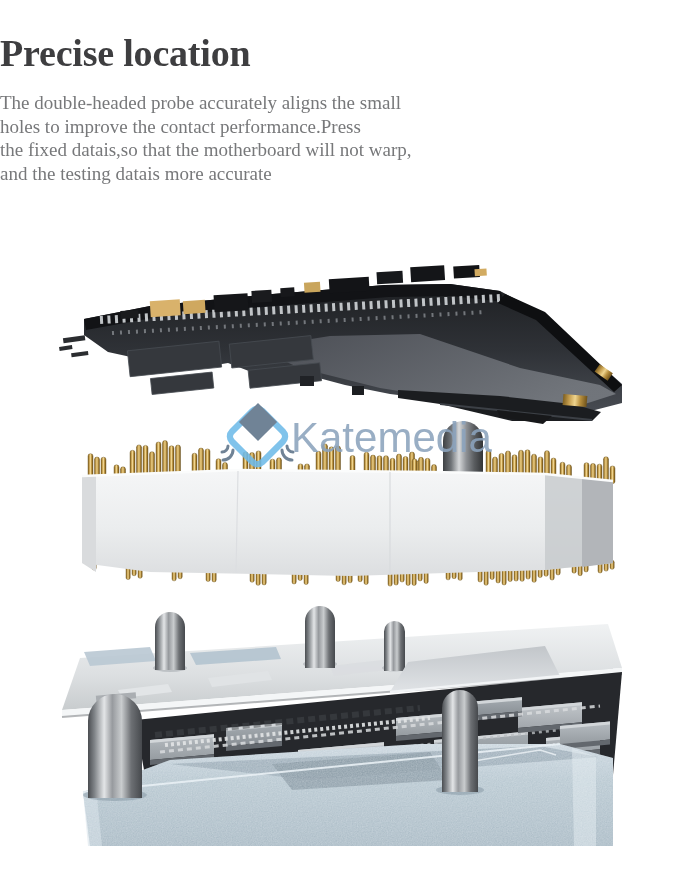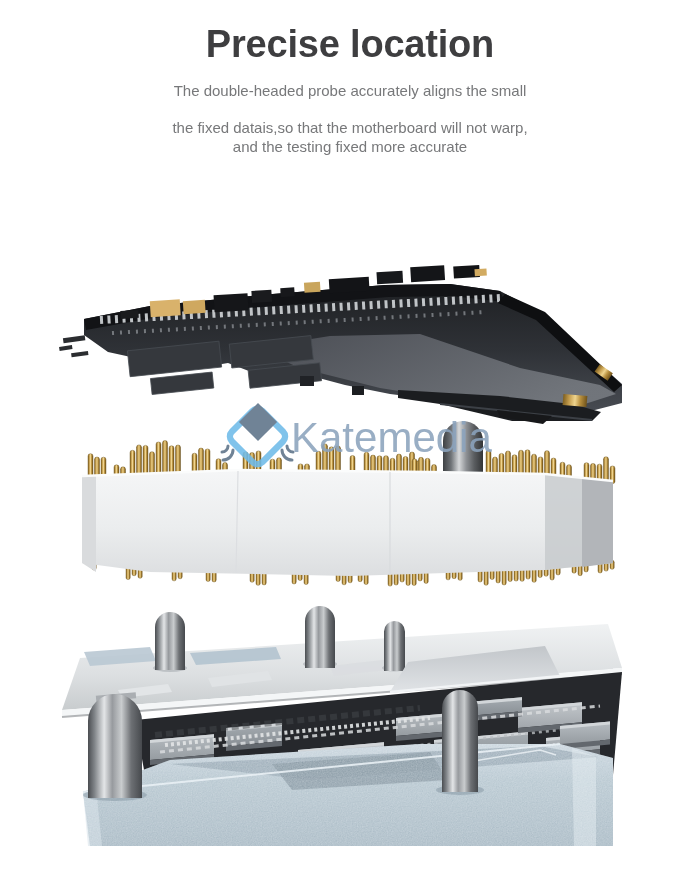--- a/index.html
+++ b/index.html
@@ -1,20 +1,20 @@
 <!DOCTYPE html>
 <html><head>
 <meta charset="utf-8">
 <style>
   html,body{margin:0;padding:0;}
   body{width:700px;height:869px;position:relative;background:#ffffff;overflow:hidden;
        font-family:"Liberation Sans",sans-serif;}
-  .header{position:absolute;top:0;left:0;width:700px;text-align:center;z-index:3;}
+  .header{position:absolute;top:9px;left:0;width:700px;z-index:3;font-family:Liberation Serif, serif;}
   .title{margin:22px 0 0;font-size:38px;line-height:1.16;font-weight:700;color:#3e3e40;letter-spacing:-0.2px;}
-  .subtitle{margin:16px auto 0;font-size:15px;line-height:1.24;color:#77787a;font-weight:400;}
+  .subtitle{margin:16px auto 0;font-size:19px;line-height:1.24;color:#77787a;font-weight:400;}
   .figure{position:absolute;top:0;left:0;width:700px;height:727px;z-index:1;}
   svg{display:block;}
 </style>
 </head>
 <body>
 
 <div class="figure">
 <svg width="700" height="869" viewBox="0 0 700 869" xmlns="http://www.w3.org/2000/svg">
   <defs>
     <linearGradient id="boardG" x1="0" y1="0" x2="0" y2="1">
@@ -365,14 +365,14 @@
     <g fill="url(#metalV)">
       <path d="M88,798 L88,721 A27,27 0 0 1 142,721 L142,798 Z"></path>
       <path d="M442,792 L442,708 A18,18 0 0 1 478,708 L478,792 Z"></path>
     </g>
   </g>
 </svg>
 </div>
 
 <div class="header">
   <h1 class="title"><span>Precise location</span><br></h1>
-  <p class="subtitle"><span>The double-headed probe accurately aligns the small</span><br><br><span>the fixed datais,so that the motherboard will not warp,</span><br><span>and the testing fixed more accurate</span></p>
+  <p class="subtitle"><span>The double-headed probe accurately aligns the small</span><br><span>holes to improve the contact performance.Press</span><br><span>the fixed datais,so that the motherboard will not warp,</span><br><span>and the testing datais more accurate</span></p>
 </div>
 
 </body></html>

